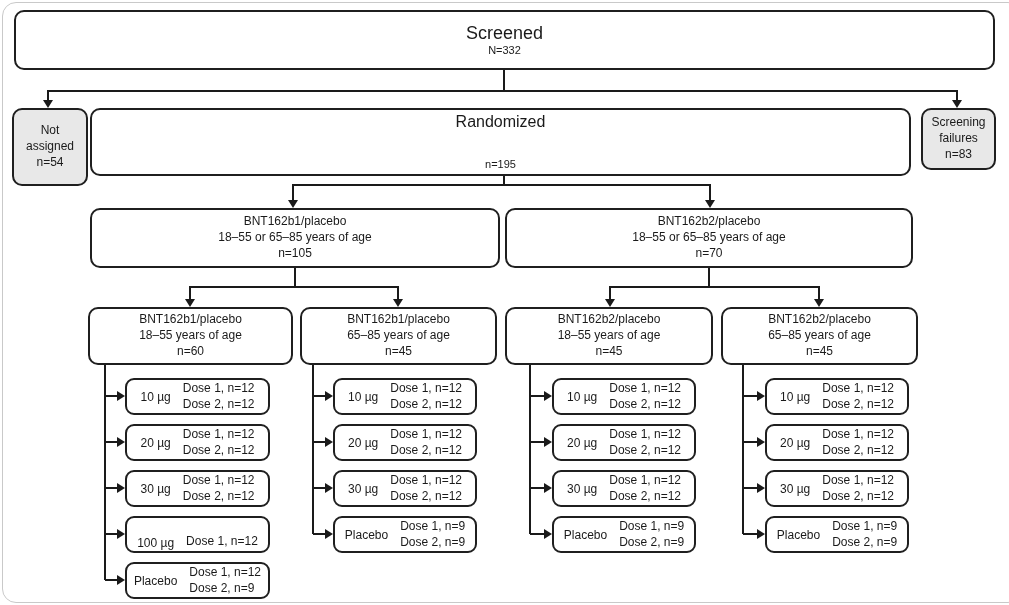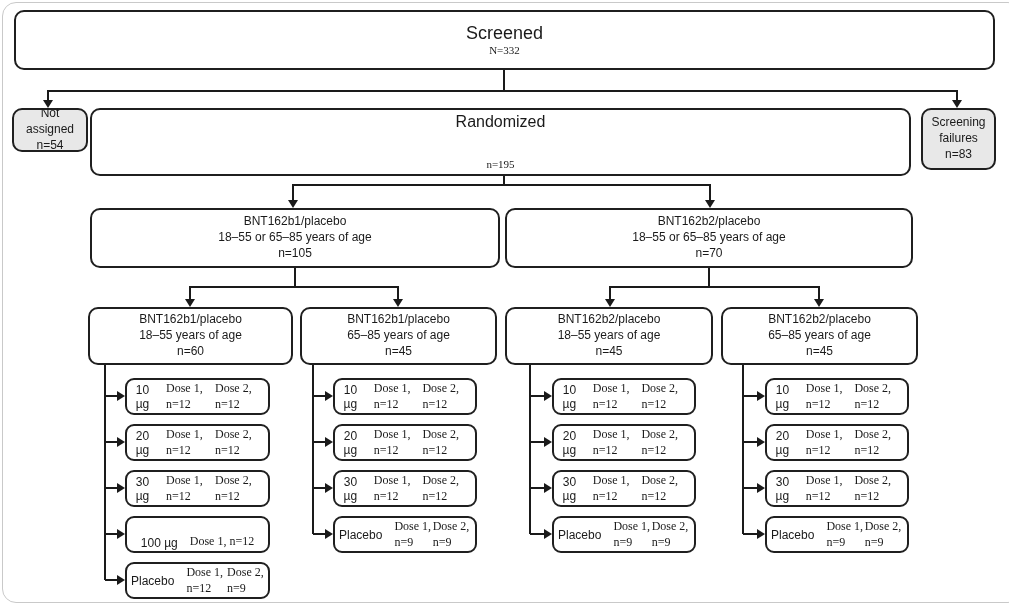--- a/index.html
+++ b/index.html
@@ -8,25 +8,25 @@
   .frame { position:absolute; left:2px; top:2px; right:3px; bottom:2px;
            border:1px solid #c9c9c9; border-radius:14px; pointer-events:none; }
   .connectors { position:absolute; left:0; top:0; }
   .box { position:absolute; background:#fff; border:2px solid #1f1f1f; border-radius:10px;
          display:flex; flex-direction:column; align-items:center; justify-content:center;
          text-align:center; box-sizing:border-box; padding:2px 4px; }
   .shaded { background:#e8e8e8; }
   .t-xl { font-size:18px; line-height:1.25; }
   .t-lg { font-size:16px; line-height:1.25; }
   .t-sm { font-size:12px; line-height:1.32; }
-  .t-xs { font-size:11px; line-height:1.25;font-family:Liberation Serif, serif; }
+  .t-xs { font-size:11px; line-height:1.25; }
   .dose { flex-direction:row; gap:12px; border-radius:9px; padding:1px 4px; }
   .dose .dlabel { font-size:12px; }
-  .dose .dlines { display:flex; flex-direction:row; align-items:flex-start;
-                  font-size:12px; line-height:1.3; text-align:left;font-family:Liberation Serif, serif; }
+  .dose .dlines { display:flex; flex-direction:column; align-items:flex-start;
+                  font-size:12px; line-height:1.3; text-align:left; }
 </style>
 </head>
 <body>
 
 <div class="stage">
 
   <svg class="connectors" width="1009" height="605" viewBox="0 0 1009 605" xmlns="http://www.w3.org/2000/svg">
     <g stroke="#1a1a1a" stroke-width="2" fill="none">
       <path d="M504 70 V92 M48 91 H957 M48 90 V101 M957 90 V101"></path>
       <path d="M504 168 V186 M293 185 H710 M293 184 V201 M710 184 V201"></path>
@@ -64,21 +64,21 @@
       <polygon points="757,483 757,493 765,488"></polygon>
       <polygon points="757,529 757,539 765,534"></polygon>
     </g>
   </svg>
 
   <div class="box" style="left:14px; top:10px; width:981px; height:60px;">
     <div class="t-xl">Screened</div>
     <div class="t-xs">N=332</div>
   </div>
 
-  <div class="box shaded t-sm" style="left:12px; top:108px; width:76px; height:44px;">
+  <div class="box shaded t-sm" style="left:12px; top:108px; width:76px; height:78px;">
     <div>Not assigned</div>
     <div>n=54</div>
   </div>
 
   <div class="box" style="left:90px; top:108px; width:821px; height:68px;justify-content:space-between;">
     <div class="t-lg">Randomized</div>
     <div class="t-xs">n=195</div>
   </div>
 
   <div class="box shaded t-sm" style="left:921px; top:108px; width:75px; height:62px;">

